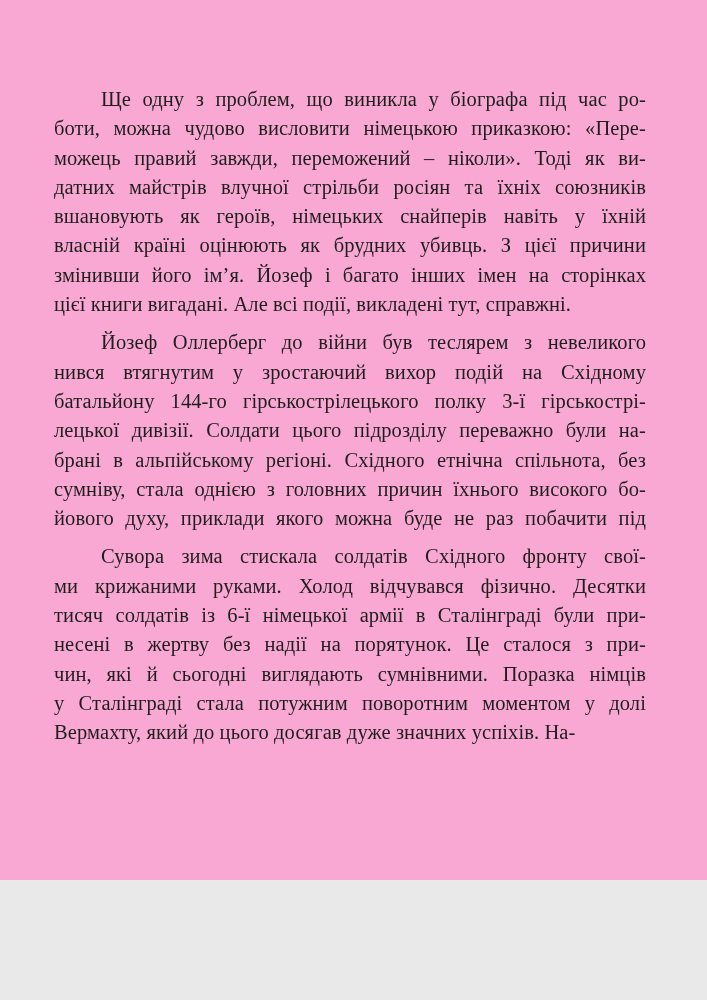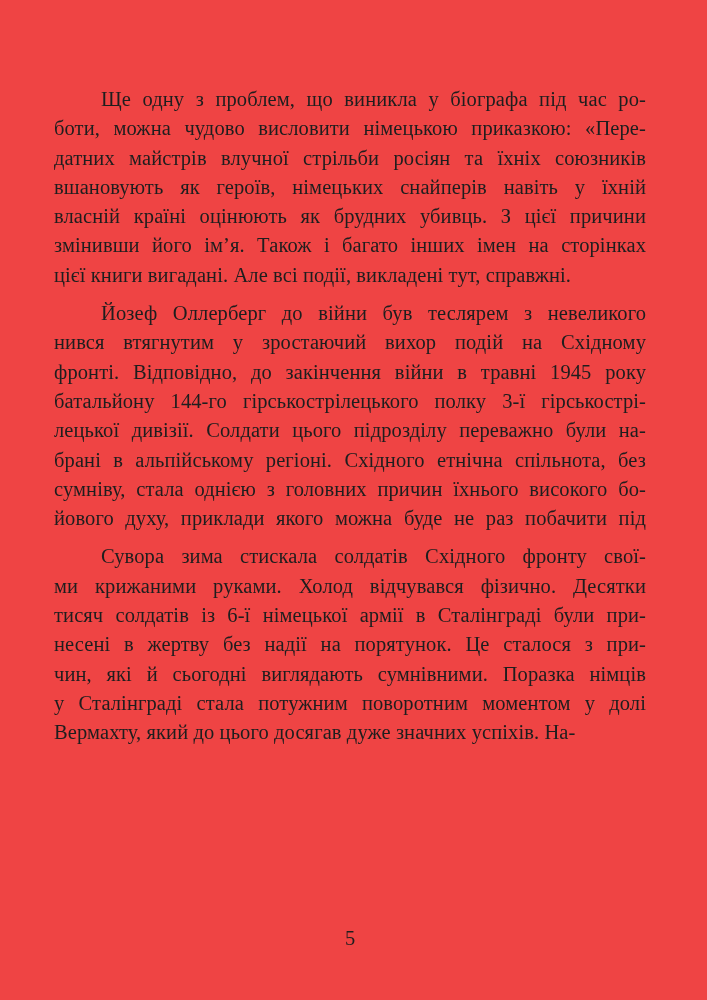--- a/index.html
+++ b/index.html
@@ -3,23 +3,23 @@
 <meta charset="utf-8">
 <style>
   html, body {
     margin: 0;
     padding: 0;
     background: #e9e9e9;
   }
   .page {
     position: relative;
     width: 707px;
-    height: 1000px;
+    height: 880px;
     margin: 0 auto;
-    background: #ef4444;
+    background: #f9a8d4;
     color: #1e1e1e;
     font-family: "Liberation Serif", "DejaVu Serif", serif;
     overflow: hidden;
   }
   .text-block {
     position: absolute;
     left: 54px;
     top: 85px;
     width: 592px;
     font-size: 20.5px;
@@ -56,31 +56,31 @@
 </style>
 </head>
 <body>
 
 <div class="page">
   <div class="text-block">
 
     <div class="paragraph">
       <div class="line first">Ще одну з проблем, що виникла у біографа під час ро-</div>
       <div class="line">боти, можна чудово висловити німецькою приказкою: «Пере-</div>
+      <div class="line">можець правий завжди, переможений – ніколи». Тоді як ви-</div>
       <div class="line">датних майстрів влучної стрільби росіян та їхніх союзників</div>
       <div class="line">вшановують як героїв, німецьких снайперів навіть у їхній</div>
       <div class="line">власній країні оцінюють як брудних убивць. З цієї причини</div>
-      <div class="line">змінивши його ім’я. Також і багато інших імен на сторінках</div>
+      <div class="line">змінивши його ім’я. Йозеф і багато інших імен на сторінках</div>
       <div class="line last">цієї книги вигадані. Але всі події, викладені тут, справжні.</div>
     </div>
 
     <div class="paragraph">
       <div class="line first">Йозеф Оллерберг до війни був теслярем з невеликого</div>
       <div class="line">нився втягнутим у зростаючий вихор подій на Східному</div>
-      <div class="line">фронті. Відповідно, до закінчення війни в травні 1945 року</div>
       <div class="line">батальйону 144-го гірськострілецького полку 3-ї гірськострі-</div>
       <div class="line">лецької дивізії. Солдати цього підрозділу переважно були на-</div>
       <div class="line">брані в альпійському регіоні. Східного етнічна спільнота, без</div>
       <div class="line">сумніву, стала однією з головних причин їхнього високого бо-</div>
       <div class="line">йового духу, приклади якого можна буде не раз побачити під</div>
     </div>
 
     <div class="paragraph">
       <div class="line first">Сувора зима стискала солдатів Східного фронту свої-</div>
       <div class="line">ми крижаними руками. Холод відчувався фізично. Десятки</div>

